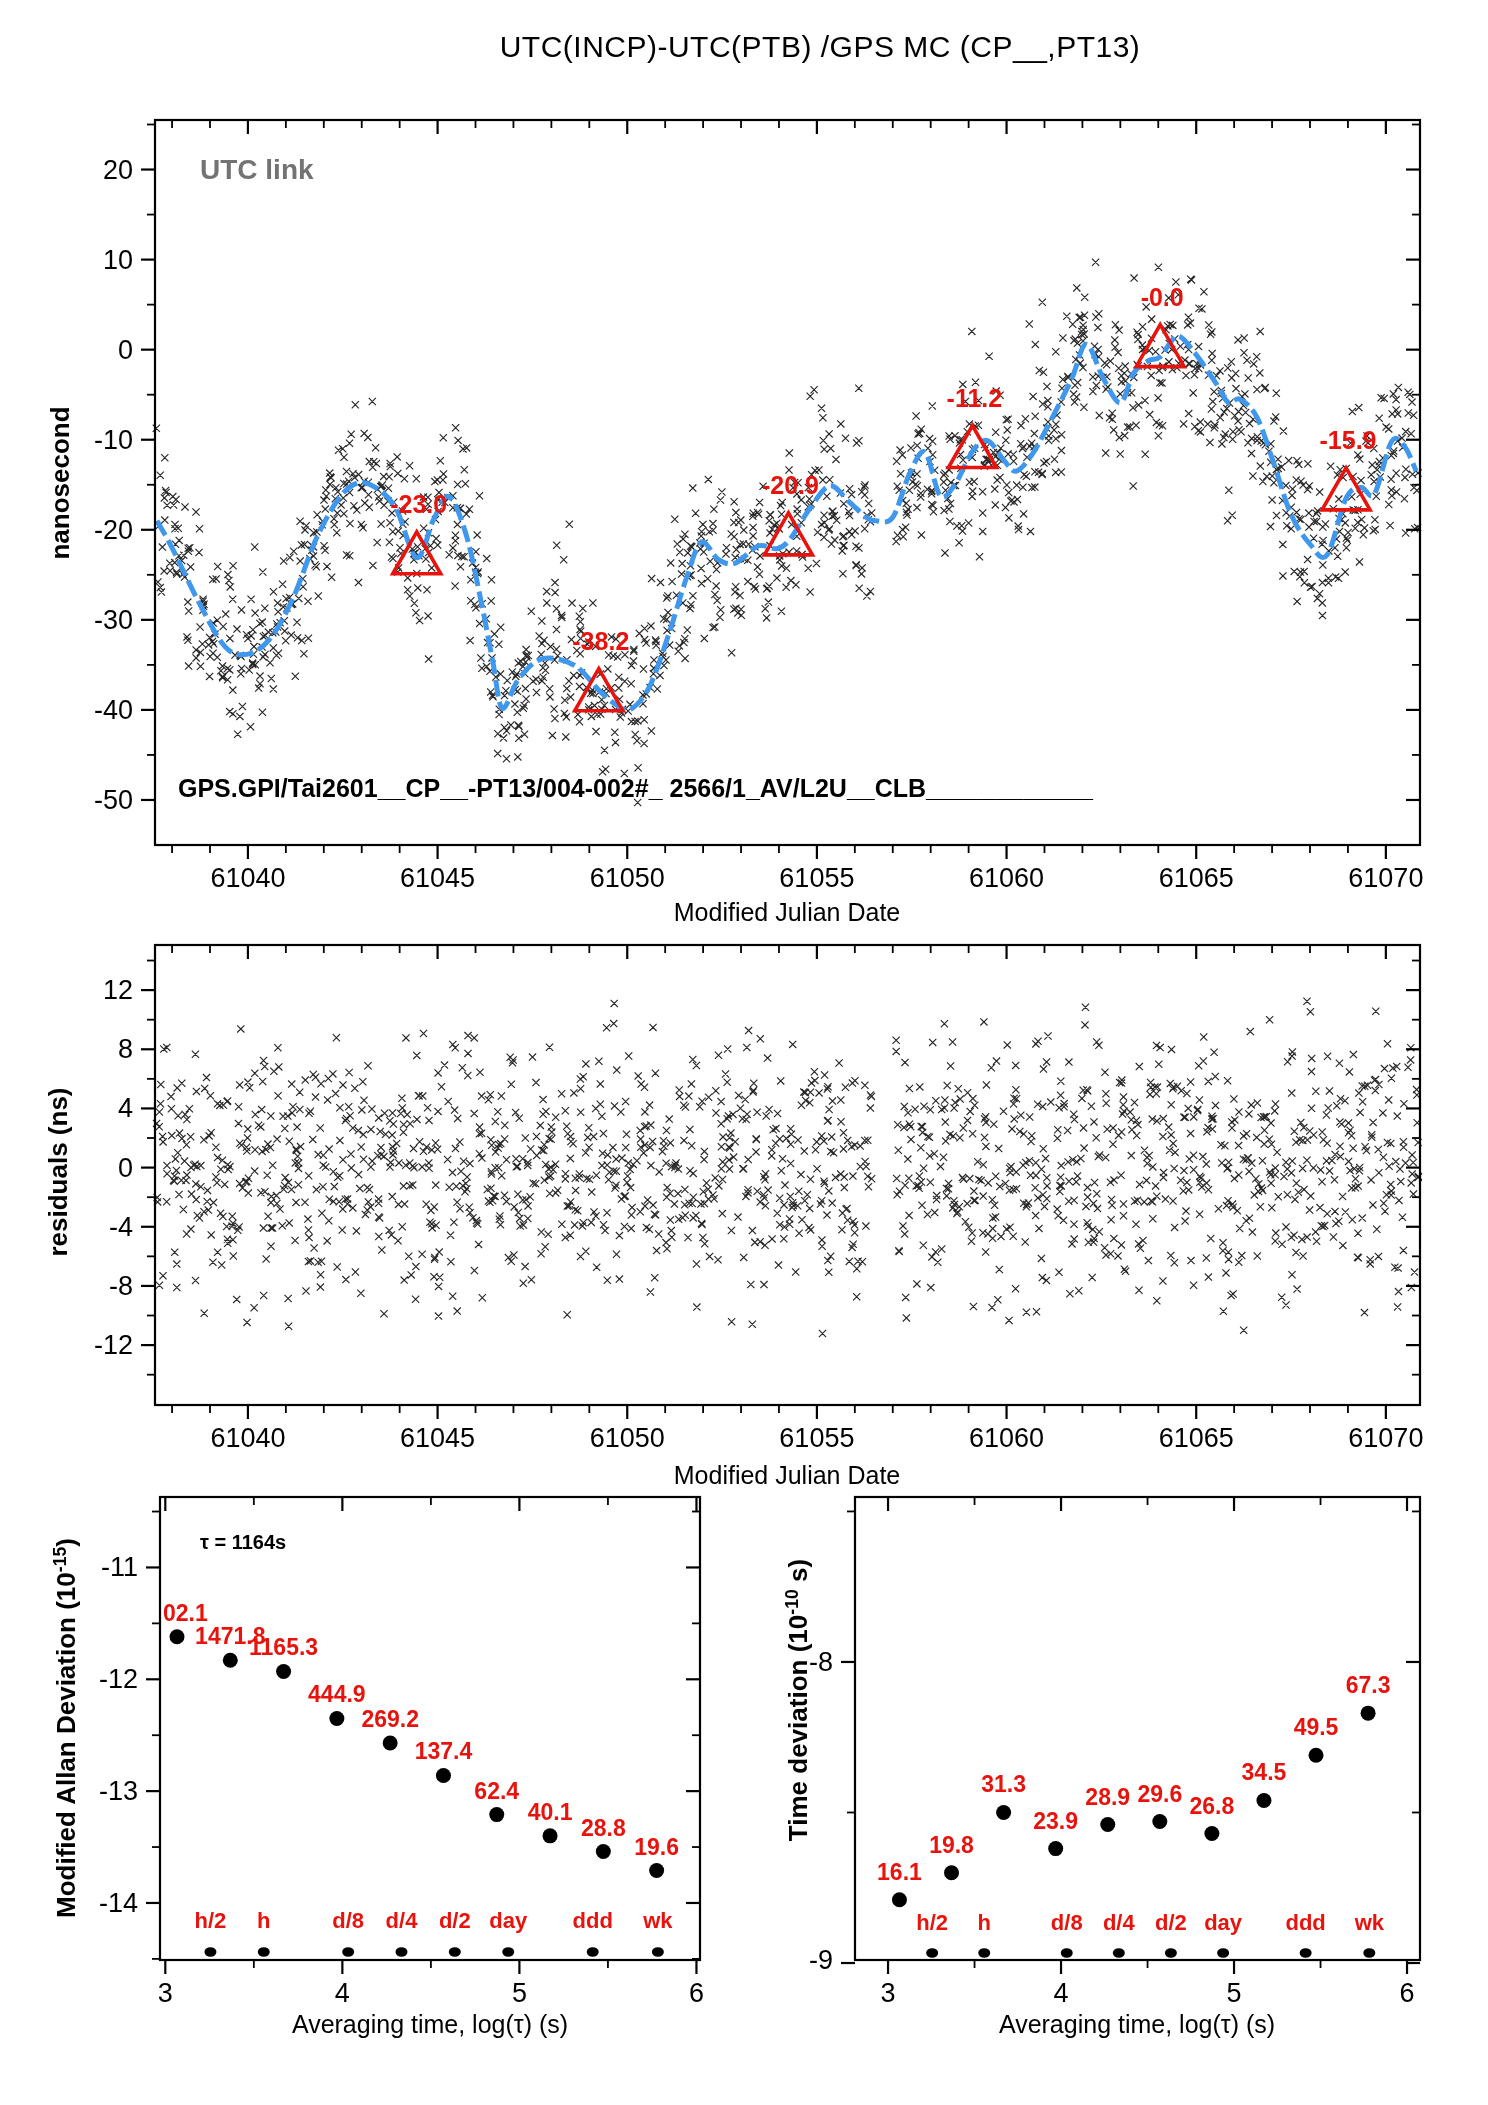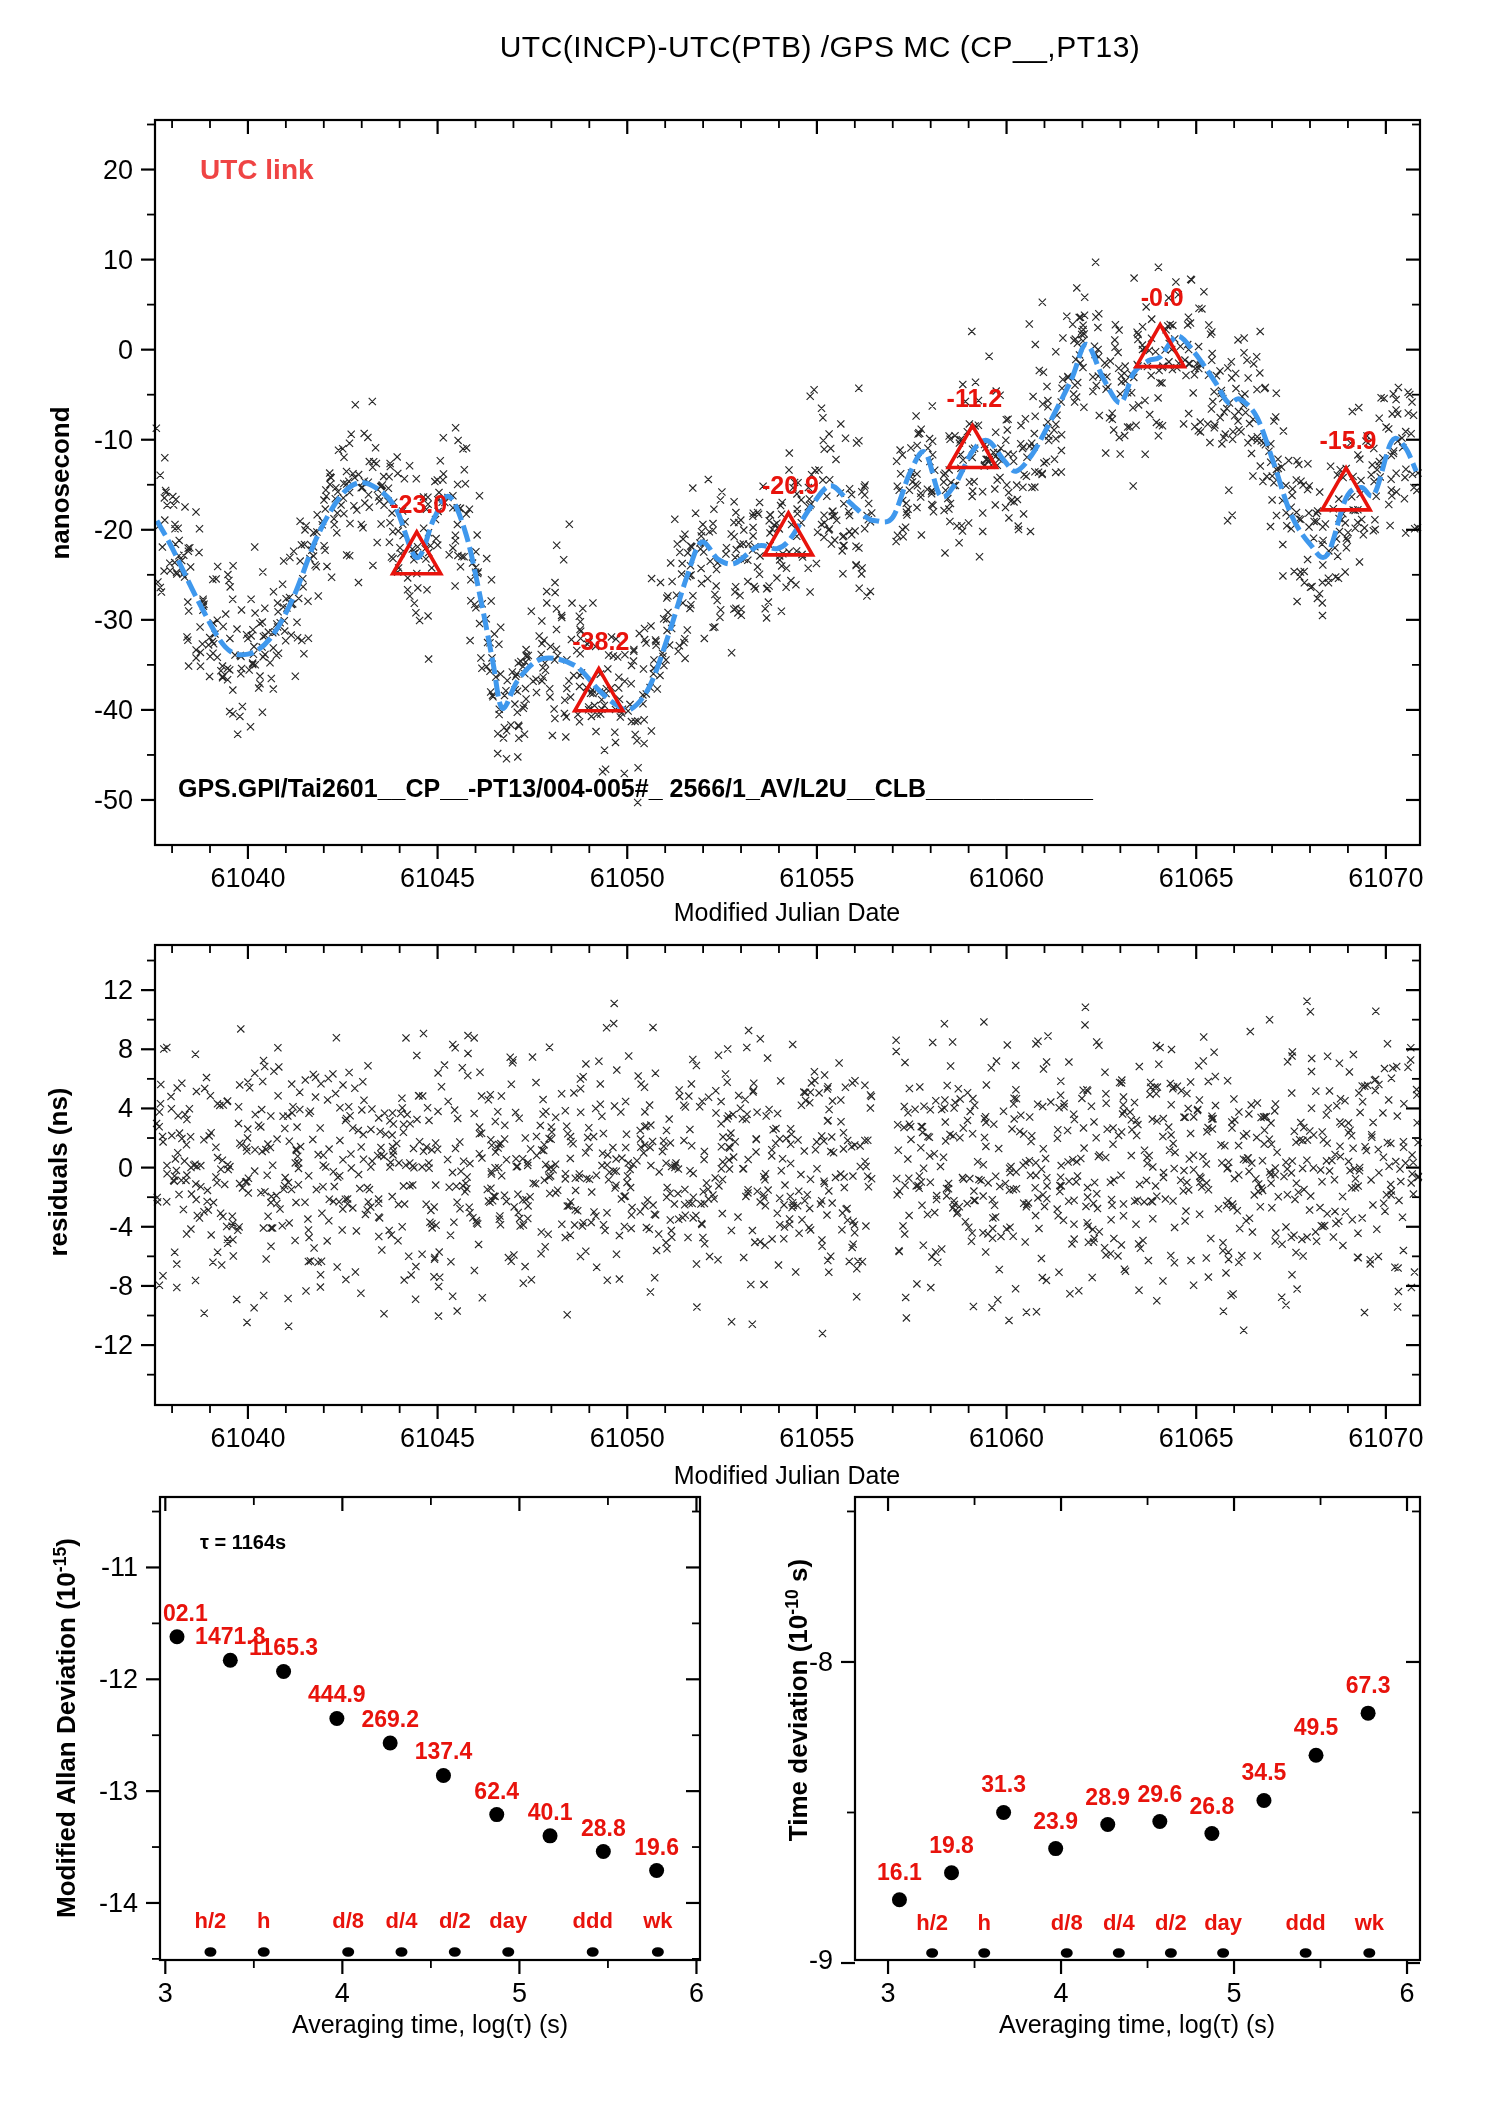--- a/index.html
+++ b/index.html
@@ -1,21 +1,21 @@
 <!DOCTYPE html>
 <html><head>
 <meta charset="utf-8">
 <style>
   html,body{margin:0;padding:0;background:#fff;}
   .page{position:relative;width:1488px;height:2105px;background:#ffffff;overflow:hidden;
         font-family:"Liberation Sans",sans-serif;}
   #plot-canvas{position:absolute;left:0;top:0;}
   .ovl{position:absolute;white-space:nowrap;color:#000;}
   .title{left:820px;top:30px;transform:translateX(-50%);font-size:30px;letter-spacing:0.5px;}
-  .utc-link{left:200px;top:154px;font-size:28px;font-weight:bold;color:#ef4444;}
+  .utc-link{left:200px;top:154px;font-size:28px;font-weight:bold;color:#737373;}
   .gps-note{left:178px;top:774px;font-size:25px;font-weight:bold;}
   .resid-note{left:178px;top:1359px;font-size:24px;font-weight:bold;}
   .tau-note{left:200px;top:1531px;font-size:20px;font-weight:bold;}
   .ylab{font-size:26px;font-weight:bold;transform:translate(-50%,-50%) rotate(-90deg);}
   .ylab-top{left:60px;top:483px;}
   .ylab-resid{left:58px;top:1172px;}
   .ylab-mdev{left:66px;top:1728px;}
   .ylab-tdev{left:798px;top:1700px;}
   .xlab{font-size:25px;font-weight:normal;transform:translateX(-50%);}
   .xlab-top{left:787px;top:898px;}
@@ -429,21 +429,21 @@
         <text x="1263.958971218616" y="1780.4486345903774" text-anchor="middle" class="rlab">34.5</text>
         <circle cx="1316.0303123086344" cy="1755.292587776333" r="7.5" fill="#000"></circle>
         <text x="1316.0303123086344" y="1735.292587776333" text-anchor="middle" class="rlab">49.5</text>
         <circle cx="1368.1016533986528" cy="1713.146944083225" r="7.5" fill="#000"></circle>
         <text x="1368.1016533986528" y="1693.146944083225" text-anchor="middle" class="rlab">67.3</text>
       </g>
     </svg>
 
   <div class="ovl title">UTC(INCP)-UTC(PTB)  /GPS  MC  (CP__,PT13)</div>
   <div class="ovl utc-link">UTC link</div>
-  <div class="ovl gps-note">GPS.GPI/Tai2601__CP__-PT13/004-005#_  2566/1_AV/L2U__CLB____________</div>
+  <div class="ovl gps-note">GPS.GPI/Tai2601__CP__-PT13/004-002#_  2566/1_AV/L2U__CLB____________</div>
   <div class="ovl ylab ylab-top">nanosecond</div>
   <div class="ovl xlab xlab-top">Modified Julian Date</div>
 
   <div class="ovl ylab ylab-resid">residuals (ns)</div>
   <div class="ovl xlab xlab-resid">Modified Julian Date</div>
 
   <div class="ovl tau-note">τ = 1164s</div>
   <div class="ovl ylab ylab-mdev"><span>Modified Allan Deviation (10</span><sup>-15</sup><span>)</span></div>
   <div class="ovl xlab xlab-mdev">Averaging time, log(τ) (s)</div>
 

